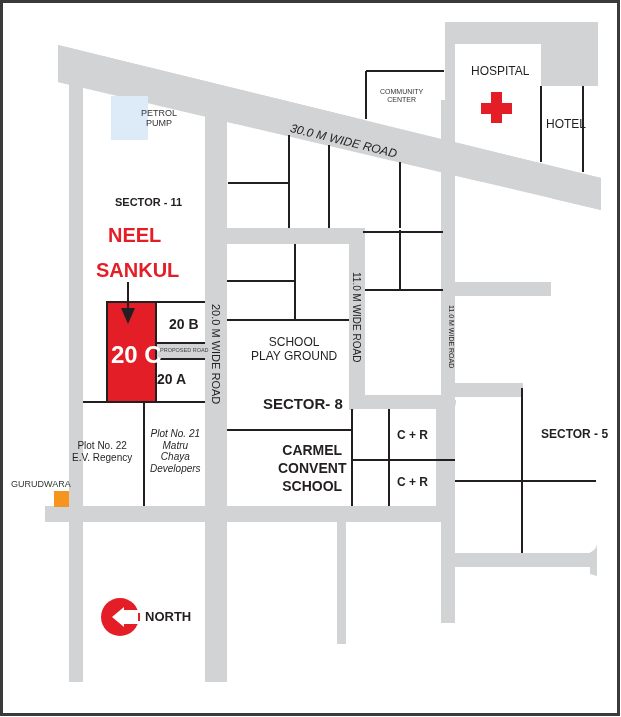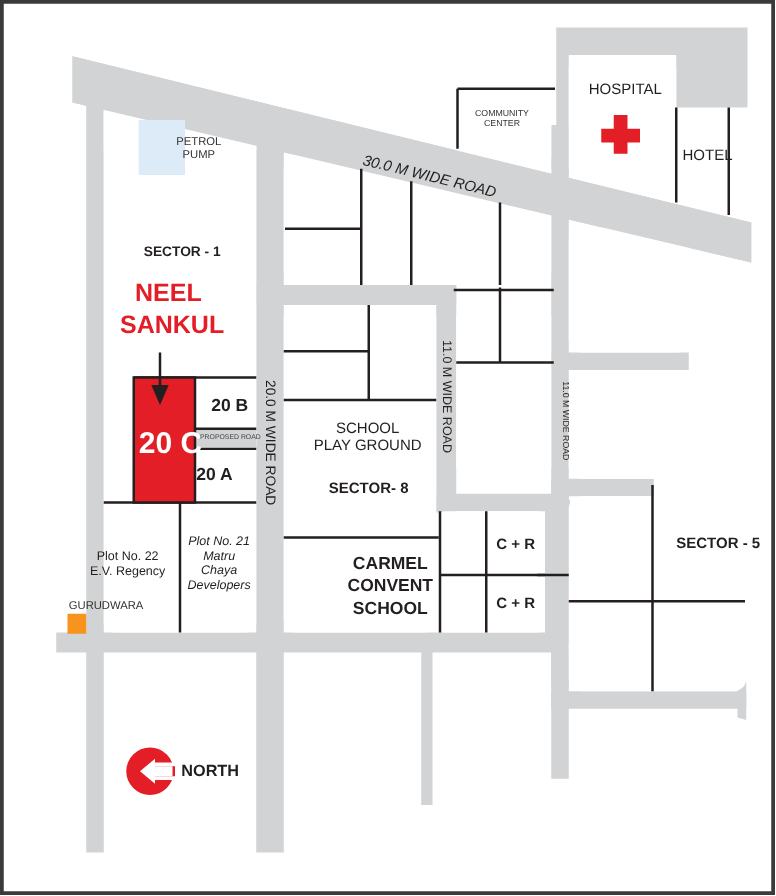--- a/index.html
+++ b/index.html
@@ -142,40 +142,40 @@
 <div class="lbl" style="left:380px;top:88px;font-size:7px;color:#333;">
   <div>COMMUNITY</div>
   <div>CENTER</div>
 </div>
 
 <div class="lbl" style="left:471px;top:65px;font-size:12px;">HOSPITAL</div>
 <div class="lbl" style="left:546px;top:118px;font-size:12px;">HOTEL</div>
 
 <div class="lbl" style="left:292px;top:122px;font-size:12px;transform:rotate(13.8deg);transform-origin:left top;font-style:italic;">30.0 M WIDE ROAD</div>
 
-<div class="lbl b" style="left:115px;top:196px;font-size:11px;">SECTOR - 1</div>
+<div class="lbl b" style="left:115px;top:196px;font-size:11px;">SECTOR - 11</div>
 
 <div class="lbl b red" style="left:108px;top:224px;font-size:20px;">NEEL</div>
-<div class="lbl b red" style="left:96px;top:249px;font-size:20px;">SANKUL</div>
+<div class="lbl b red" style="left:96px;top:259px;font-size:20px;">SANKUL</div>
 
 <div class="lbl b white" style="left:111px;top:341px;font-size:24px;">20 C</div>
 <div class="lbl b" style="left:169px;top:316px;font-size:14px;">20 B</div>
 <div class="lbl b" style="left:157px;top:371px;font-size:14px;">20 A</div>
 <div class="lbl" style="left:160px;top:347px;font-size:5.5px;color:#444;">PROPOSED ROAD</div>
 
 <div class="vert" style="left:222px;top:304px;font-size:11px;">20.0 M WIDE ROAD</div>
 <div class="vert" style="left:362px;top:272px;font-size:10px;">11.0 M WIDE ROAD</div>
 <div class="vert" style="left:455px;top:305px;font-size:7px;">11.0 M WIDE ROAD</div>
 
 <div class="lbl" style="left:251px;top:336px;font-size:12px;">
   <div>SCHOOL</div>
   <div>PLAY GROUND</div>
 </div>
 
-<div class="lbl b" style="left:263px;top:384px;font-size:12px;">SECTOR- 8</div>
+<div class="lbl b" style="left:263px;top:395px;font-size:15px;">SECTOR- 8</div>
 
 <div class="lbl b" style="left:262px;top:441px;font-size:14px;line-height:18px;margin-left:16px;">
   <div>CARMEL</div>
   <div>CONVENT</div>
   <div>SCHOOL</div>
 </div>
 
 <div class="lbl b" style="left:397px;top:429px;font-size:12px;">C + R</div>
 <div class="lbl b" style="left:397px;top:476px;font-size:12px;">C + R</div>
 
@@ -186,15 +186,15 @@
   <div>E.V. Regency</div>
 </div>
 
 <div class="lbl" style="left:150px;top:428px;font-size:10px;font-style:italic;">
   <div>Plot No. 21</div>
   <div>Matru</div>
   <div>Chaya</div>
   <div>Developers</div>
 </div>
 
-<div class="lbl" style="left:11px;top:479px;font-size:9px;color:#333;margin-left:44px;">GURUDWARA</div>
+<div class="lbl" style="left:11px;top:479px;font-size:9px;color:#333;">GURUDWARA</div>
 
 <div class="lbl b" style="left:145px;top:610px;font-size:13px;">NORTH</div>
 
 </body></html>

